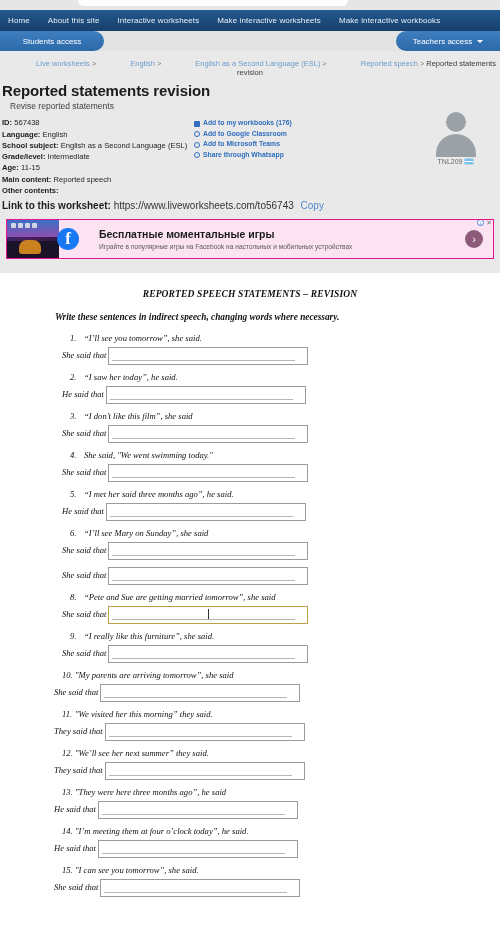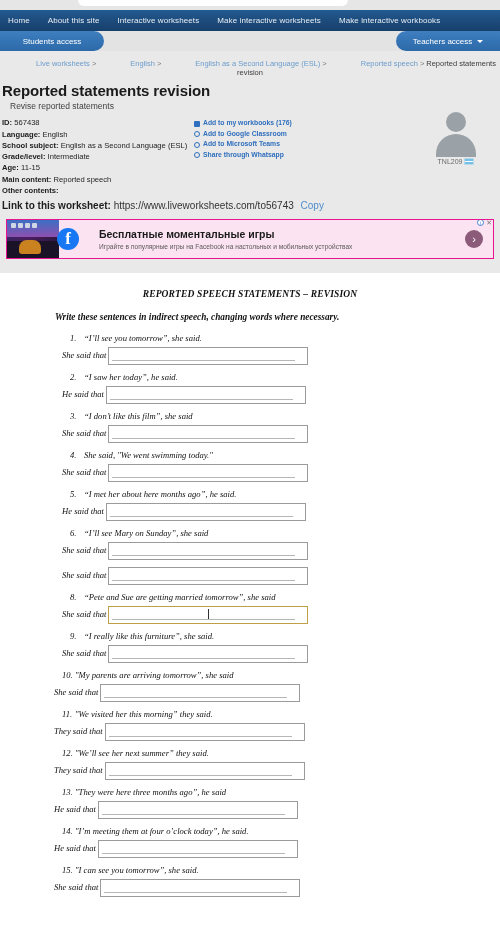--- a/index.html
+++ b/index.html
@@ -506,21 +506,21 @@
         </div>
       </div>
       <div class="q">
         <div class="q-prompt"><span class="num">4.</span><span>She said, "We went swimming today."</span></div>
         <div class="q-answer">
           <span class="q-lead">She said that</span>
           <div class="ansbox"></div>
         </div>
       </div>
       <div class="q">
-        <div class="q-prompt"><span class="num">5.</span><span>“I met her about here months ago”, he said.</span></div>
+        <div class="q-prompt"><span class="num">5.</span><span>“I met her said three months ago”, he said.</span></div>
         <div class="q-answer">
           <span class="q-lead">He said that</span>
           <div class="ansbox"></div>
         </div>
       </div>
       <div class="q">
         <div class="q-prompt"><span class="num">6.</span><span>“I’ll see Mary on Sunday”, she said</span></div>
         <div class="q-answer">
           <span class="q-lead">She said that</span>
           <div class="ansbox"></div>

